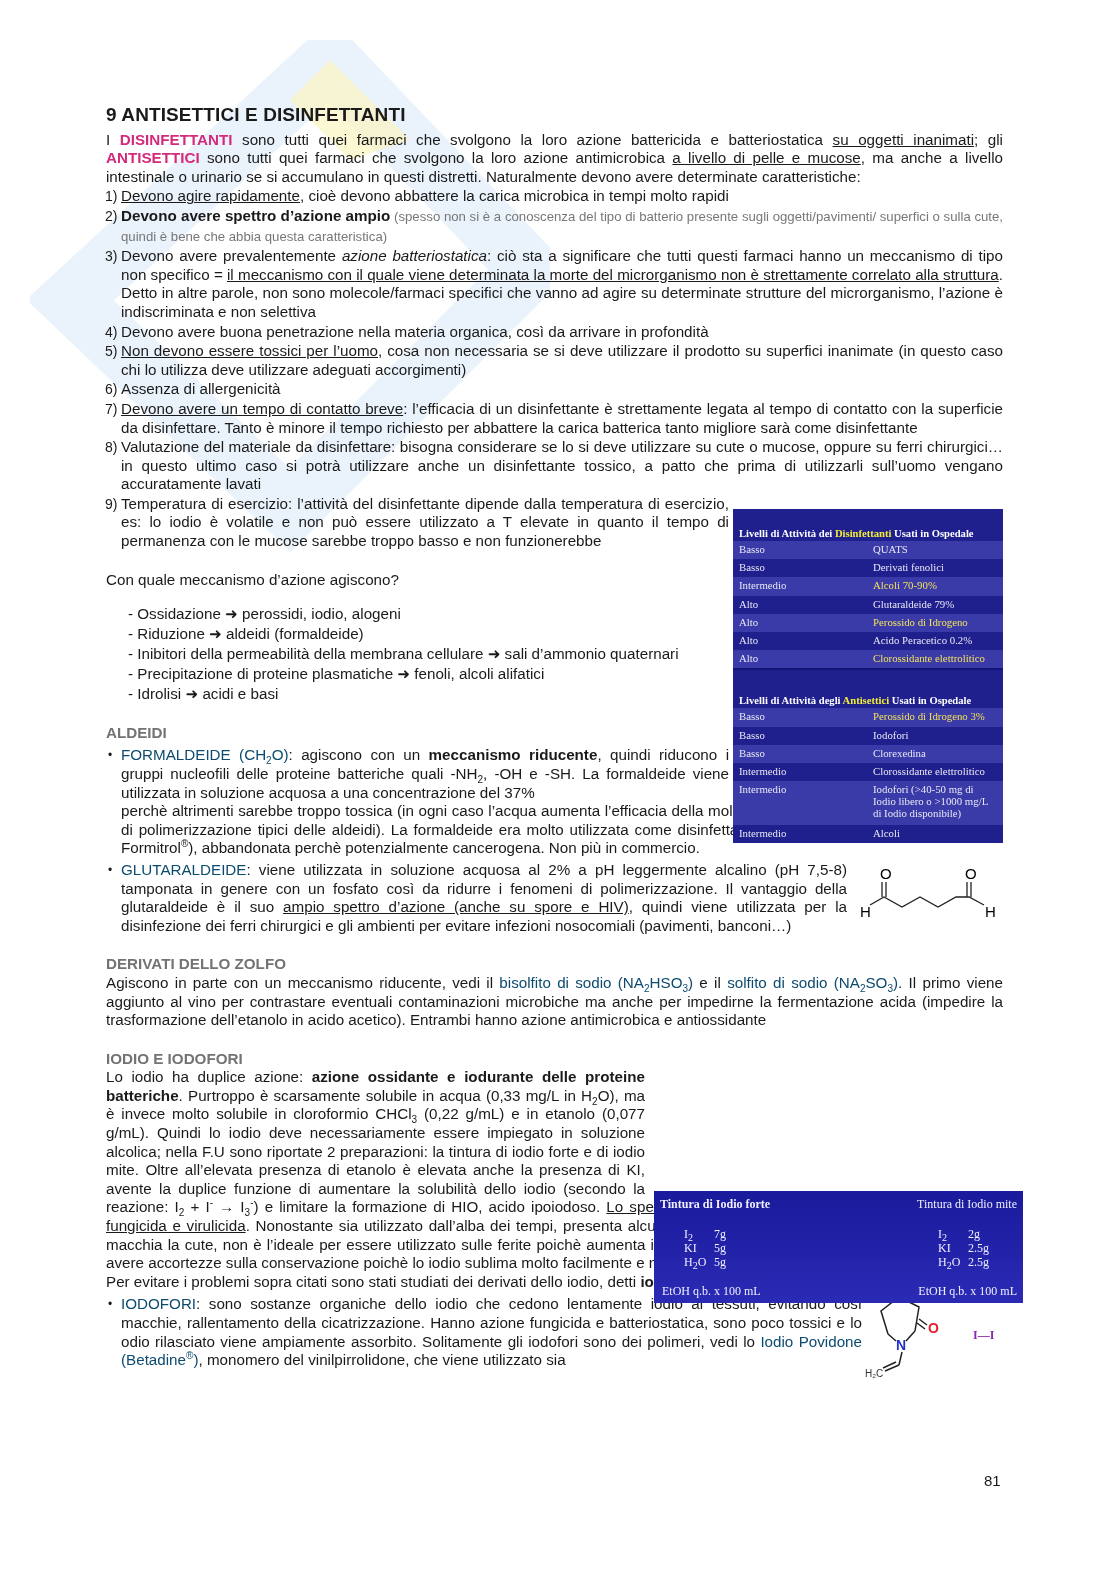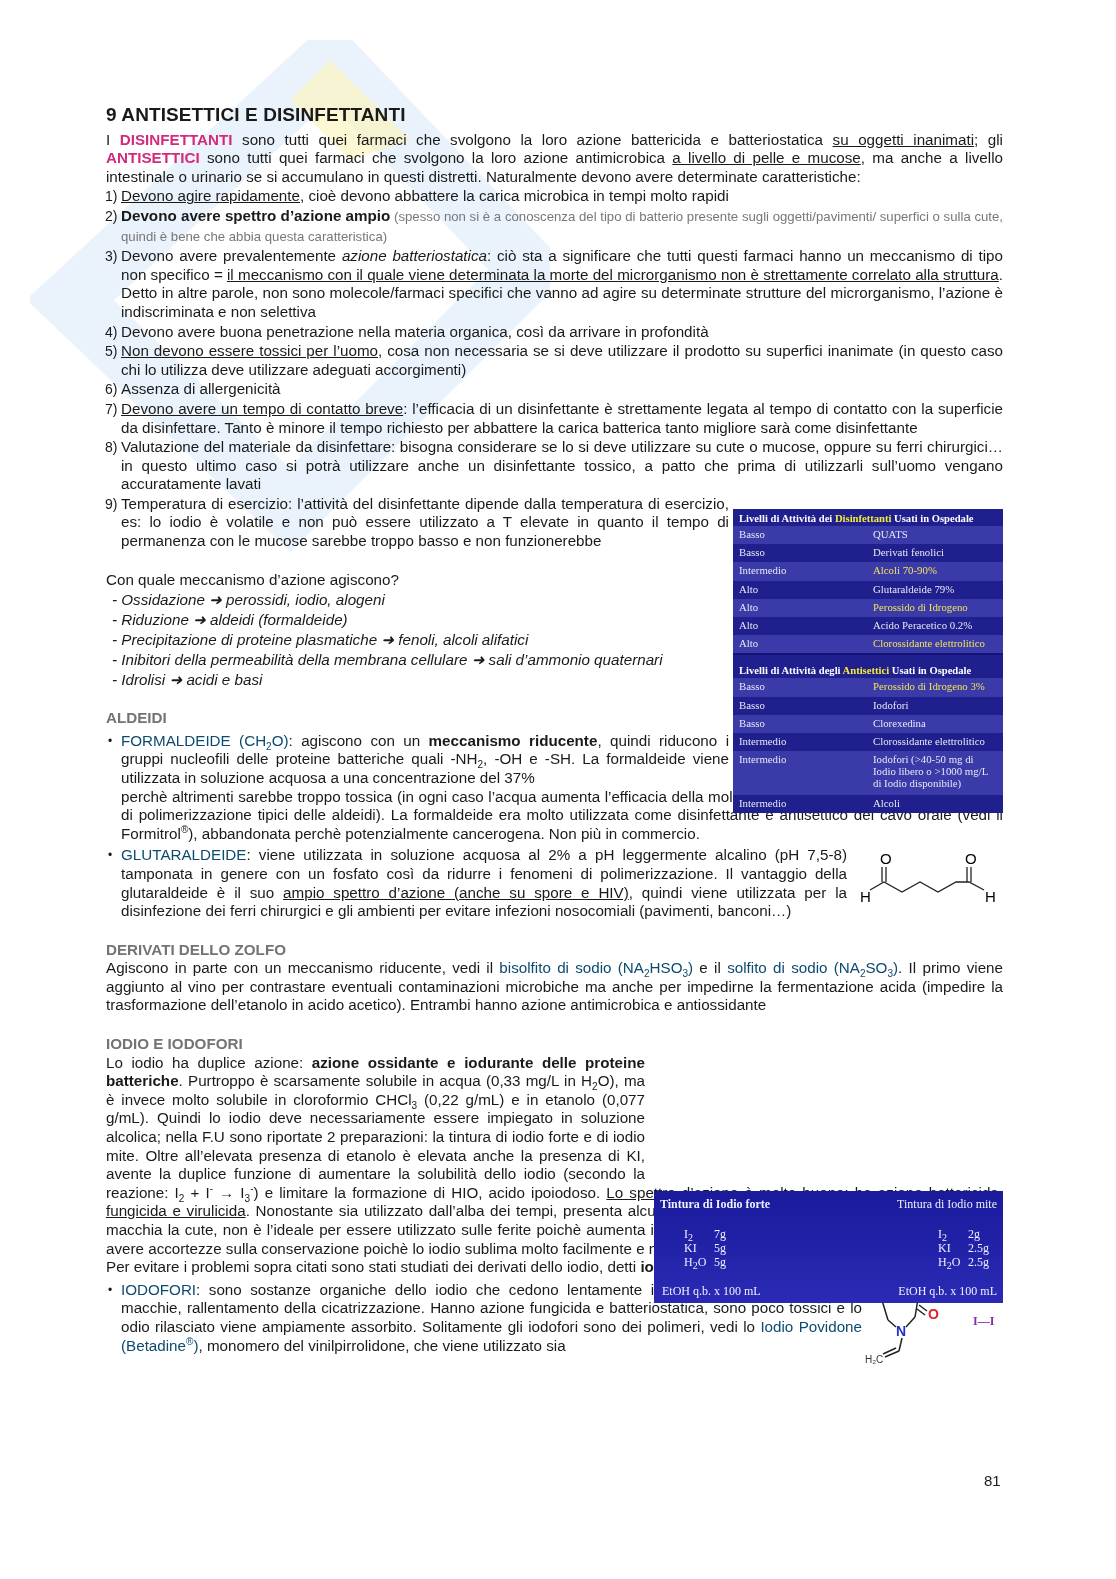--- a/index.html
+++ b/index.html
@@ -12,36 +12,36 @@
   .pink { color: #d42a7c; font-weight: bold; }
   .red { color: #0c4a6e; }
   .redh { color: #737373; font-weight: bold; font-size: 15.2px; margin-top: 16px; }
   .u { text-decoration: underline; }
   .b { font-weight: bold; margin-top: 12px; }
   .i { font-style: italic; }
   .gray { color: #777; font-size: 13.2px; }
   ol.num { list-style: none; margin: 0; padding: 0; }
   ol.num li { position: relative; padding-left: 15px; margin-top: 1px; text-align: justify; }
   ol.num li .n { position: absolute; left: -1px; top: 0; font-size: 14px; }
-  .dash { list-style: none; margin: 0; padding: 0 8px 0 6px; font-style: italic; }
+  .dash { list-style: none; margin: 16px; padding: 0 8px 0 6px; }
   .dash li { margin: 1.4px 0; }
   .bullet { position: relative; padding-left: 15px; text-align: justify; margin-top: 4px; }
   .bullet .dot { position: absolute; left: 2px; top: 0; font-size: 12px; }
   sub, sup { font-size: 10px; line-height: 0; }
   .tbl { position: absolute; background: #1f1f8e; color: #e8e8f5; font-family: "Liberation Serif", serif; font-size: 10.8px; }
-  .tbl .hdr { padding: 4px 6px 2px 6px; font-weight: bold; font-size: 10.6px; color: #fff; border-radius: 7px; }
+  .tbl .hdr { padding: 19px 6px 2px 6px; font-weight: bold; font-size: 10.6px; color: #fff; border-radius: 7px; }
   .tbl .hdr .y { color: #f4ee3a; }
   .tbl .row { display: flex; padding: 2px 6px; min-height: 14.2px; }
   .tbl .row.alt { background: #3a3aa8; }
   .tbl .row .c1 { width: 134px; }
   .tbl .row .c2 { flex: 1; }
   .tbl .row .c2.y { color: #f2e25a; }
   .tbl .sep { height: 6px; background: #1f1f8e; border-top: 2px solid #141478; }
   .tintura { position: absolute; left: 654px; top: 1191px; width: 349px; height: 112px;
-             background: linear-gradient(#1a1a9c, #2a2ab5); color: #f0f0ff; font-family: "Liberation Serif", serif; font-size: 12px; }
+             background: linear-gradient(#1a1a9c, #2a2ab5); color: #f0f0ff; font-family: "Liberation Serif", serif; font-size: 12px; padding-left: 20px; }
   .pn { position: absolute; left: 984px; top: 1472px; font-size: 15px; }
 </style>
 </head>
 <body>
 
 <svg class="watermark" viewBox="0 0 520 520">
   <polygon points="300,20 500,230 260,470 40,260" fill="none" stroke="#d8eaf7" stroke-width="60" opacity="0.55"></polygon>
   <polygon points="300,20 380,100 320,120 260,60" fill="#fbf3b8" opacity="0.6"></polygon>
 </svg>
 
@@ -62,22 +62,22 @@
     <li><span class="n">7)</span><span class="u">Devono avere un tempo di contatto breve</span><span>: l’efficacia di un disinfettante è strettamente legata al tempo di contatto con la superficie da disinfettare. Tanto è minore il tempo richiesto per abbattere la carica batterica tanto migliore sarà come disinfettante</span></li>
     <li><span class="n">8)</span><span>Valutazione del materiale da disinfettare: bisogna considerare se lo si deve utilizzare su cute o mucose, oppure su ferri chirurgici…in questo ultimo caso si potrà utilizzare anche un disinfettante tossico, a patto che prima di utilizzarli sull’uomo vengano accuratamente lavati</span></li>
     <li style="width:608px"><span class="n">9)</span><span>Temperatura di esercizio: l’attività del disinfettante dipende dalla temperatura di esercizio, es: lo iodio è volatile e non può essere utilizzato a T elevate in quanto il tempo di permanenza con le mucose sarebbe troppo basso e non funzionerebbe</span></li>
   </ol>
 
   <div style="height:20px"></div>
   <div>Con quale meccanismo d’azione agiscono?</div>
   <ul class="dash">
     <li>- <span>Ossidazione</span> <span>➜</span> <span>perossidi, iodio, alogeni</span></li>
     <li>- <span>Riduzione</span> <span>➜</span> <span>aldeidi (formaldeide)</span></li>
+    <li>- <span>Inibitori della permeabilità della membrana cellulare</span> <span>➜</span> <span>sali d’ammonio quaternari</span></li>
     <li>- <span>Precipitazione di proteine plasmatiche</span> <span>➜</span> <span>fenoli, alcoli alifatici</span></li>
-    <li>- <span>Inibitori della permeabilità della membrana cellulare</span> <span>➜</span> <span>sali d’ammonio quaternari</span></li>
     <li>- <span>Idrolisi</span> <span>➜</span> <span>acidi e basi</span></li>
   </ul>
 
   <div class="redh" style="margin-top:20px">ALDEIDI</div>
   <div class="bullet">
     <span class="dot">•</span>
     <div style="width:608px;text-align:justify"><span class="red">FORMALDEIDE (CH</span><sub class="red">2</sub><span class="red">O)</span><span>: agiscono con un </span><span class="b">meccanismo riducente</span><span>, quindi riducono i gruppi nucleofili delle proteine batteriche quali -NH</span><sub>2</sub><span style="display: inline;">, -OH e -SH. La formaldeide viene utilizzata in soluzione acquosa a una concentrazione del 37% </span></div>
   </div>
   <p id="formTail" style="padding-left: 15px; margin-top: 0px; text-indent: 0px;"><span>perchè altrimenti sarebbe troppo tossica (in ogni caso l’acqua aumenta l’efficacia della molecola e riduce anche tutti quei fenomeni di polimerizzazione tipici delle aldeidi). La formaldeide era molto utilizzata come disinfettante e antisettico del cavo orale (vedi il Formitrol</span><sup>®</sup><span>), abbandonata perchè potenzialmente cancerogena. Non più in commercio.</span></p>
 

